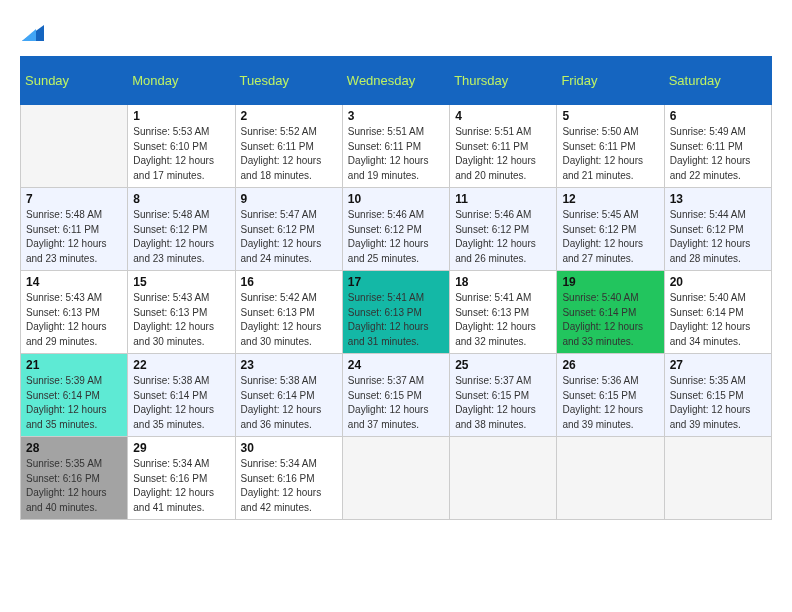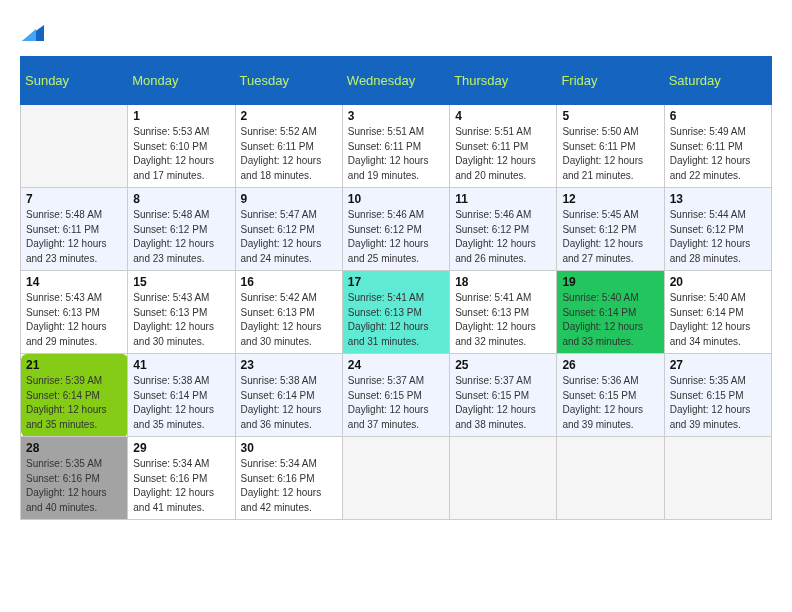--- a/index.html
+++ b/index.html
@@ -179,44 +179,44 @@
           <div class="day-info">Sunrise: 5:43 AM<br>Sunset: 6:13 PM<br>Daylight: 12 hours<br>and 29 minutes.</div>
         </td>
         <td style="background: rgb(255, 255, 255);">
           <div class="day-num">15</div>
           <div class="day-info">Sunrise: 5:43 AM<br>Sunset: 6:13 PM<br>Daylight: 12 hours<br>and 30 minutes.</div>
         </td>
         <td style="background: rgb(255, 255, 255);">
           <div class="day-num">16</div>
           <div class="day-info">Sunrise: 5:42 AM<br>Sunset: 6:13 PM<br>Daylight: 12 hours<br>and 30 minutes.</div>
         </td>
-        <td style="background: #5eead4;">
+        <td style="background: #14b8a6;">
           <div class="day-num">17</div>
           <div class="day-info">Sunrise: 5:41 AM<br>Sunset: 6:13 PM<br>Daylight: 12 hours<br>and 31 minutes.</div>
         </td>
         <td style="background: rgb(255, 255, 255);">
           <div class="day-num">18</div>
           <div class="day-info">Sunrise: 5:41 AM<br>Sunset: 6:13 PM<br>Daylight: 12 hours<br>and 32 minutes.</div>
         </td>
         <td style="background: #22c55e;">
           <div class="day-num">19</div>
           <div class="day-info">Sunrise: 5:40 AM<br>Sunset: 6:14 PM<br>Daylight: 12 hours<br>and 33 minutes.</div>
         </td>
         <td style="background: rgb(255, 255, 255);">
           <div class="day-num">20</div>
           <div class="day-info">Sunrise: 5:40 AM<br>Sunset: 6:14 PM<br>Daylight: 12 hours<br>and 34 minutes.</div>
         </td>
       </tr>
       <tr>
-        <td style="background: #84cc16; border-radius: 6px;">
+        <td style="background: #5eead4;">
           <div class="day-num">21</div>
           <div class="day-info">Sunrise: 5:39 AM<br>Sunset: 6:14 PM<br>Daylight: 12 hours<br>and 35 minutes.</div>
         </td>
         <td style="background: rgb(240, 244, 255);">
-          <div class="day-num">41</div>
+          <div class="day-num">22</div>
           <div class="day-info">Sunrise: 5:38 AM<br>Sunset: 6:14 PM<br>Daylight: 12 hours<br>and 35 minutes.</div>
         </td>
         <td style="background: rgb(240, 244, 255);">
           <div class="day-num">23</div>
           <div class="day-info">Sunrise: 5:38 AM<br>Sunset: 6:14 PM<br>Daylight: 12 hours<br>and 36 minutes.</div>
         </td>
         <td style="background: rgb(240, 244, 255);">
           <div class="day-num">24</div>
           <div class="day-info">Sunrise: 5:37 AM<br>Sunset: 6:15 PM<br>Daylight: 12 hours<br>and 37 minutes.</div>
         </td>

